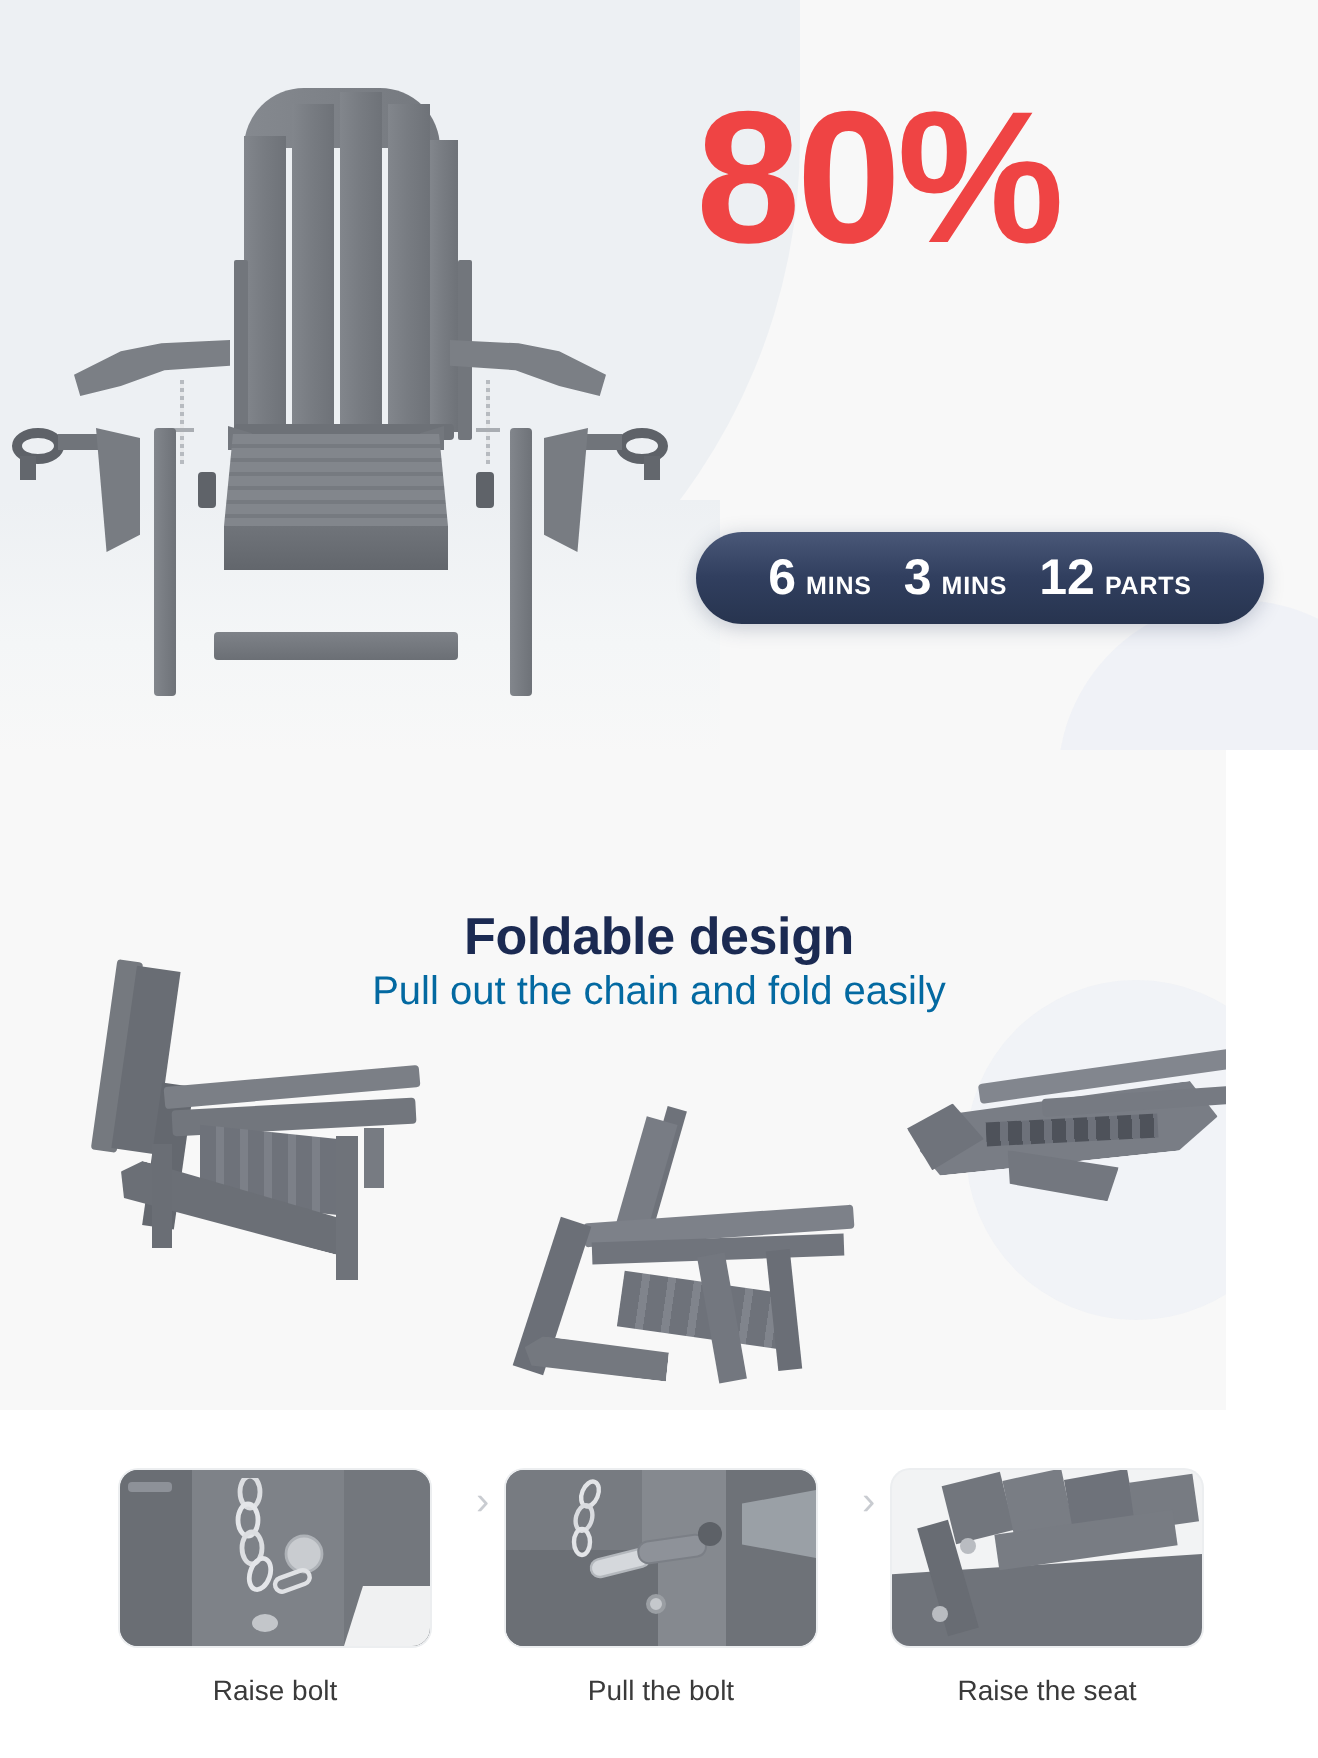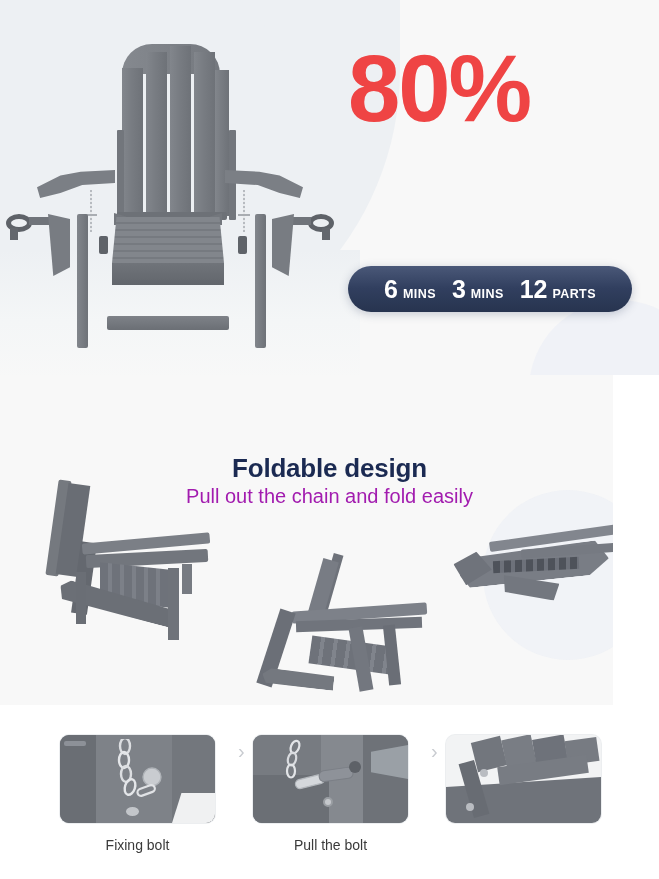--- a/index.html
+++ b/index.html
@@ -174,21 +174,21 @@
   .mid-circle{
     position:absolute; right:-40px; top:115px; width:170px; height:170px;
     border-radius:50%; background:#e9edf5; opacity:.5;
   }
   .mid-title{
     position:absolute; left:0; top:78px; width:659px; text-align:center;
     font-size:26px; font-weight:700; color:#1b2a52; letter-spacing:-.2px;
   }
   .mid-sub{
     position:absolute; left:0; top:110px; width:659px; text-align:center;
-    font-size:20px; font-weight:400; color:#a21caf;
+    font-size:20px; font-weight:400; color:#0369a1;
   }
 
   
   .fold{ position:absolute; }
   .f-piece{ position:absolute; background:#6f737a; }
 
   
   .steps{
     position:absolute; left:0; top:705px; width:659px; height:174px;
     background:#ffffff;
@@ -343,21 +343,21 @@
         <ellipse cx="21" cy="7" rx="5" ry="8" fill="none" stroke="#dcdee1" stroke-width="2.4"></ellipse>
         <ellipse cx="20" cy="21" rx="5" ry="8" fill="none" stroke="#e4e6e9" stroke-width="2.4"></ellipse>
         <ellipse cx="22" cy="35" rx="5" ry="8" fill="none" stroke="#dcdee1" stroke-width="2.4"></ellipse>
         <ellipse cx="26" cy="48" rx="5" ry="8" fill="none" stroke="#e4e6e9" stroke-width="2.4" transform="rotate(18 26 48)"></ellipse>
         <circle cx="48" cy="38" r="9" fill="#c9ccd0" stroke="#aeb2b7" stroke-width="1.4"></circle>
         <rect x="33" y="48" width="18" height="7" rx="3.5" fill="none" stroke="#e0e2e5" stroke-width="2.2" transform="rotate(-20 42 51)"></rect>
       </svg>
       <div class="pnl" style="left:66px;top:72px;width:13px;height:9px;background:#c3c6ca;border-radius:50%;"></div>
       <div class="pnl" style="left:112px;top:58px;width:43px;height:30px;background:#f0f1f2;clip-path:polygon(22% 0,100% 0,100% 100%,0 100%);"></div>
     </div>
-    <div class="cap">Fixing bolt</div>
+    <div class="cap">Raise bolt</div>
   </div>
 
   <div class="chev" style="left:238px;">›</div>
 
   <div class="step" style="left:253px;top:30px;">
     <div class="thumb">
       <div class="pnl" style="left:0;top:0;width:68px;height:88px;background:#777b81;"></div>
       <div class="pnl" style="left:68px;top:0;width:42px;height:88px;background:#85898f;"></div>
       <div class="pnl" style="left:110px;top:0;width:45px;height:88px;background:#6e7278;"></div>
       <div class="pnl" style="left:0;top:40px;width:76px;height:48px;background:#6b6f75;"></div>
@@ -382,14 +382,15 @@
       <div class="pnl" style="left:0;top:42px;width:155px;height:46px;background:#6f737a;clip-path:polygon(0 22%,100% 0,100% 100%,0 100%);"></div>
       <div class="pnl" style="left:28px;top:4px;width:30px;height:30px;background:#72767d;transform:rotate(-14deg);"></div>
       <div class="pnl" style="left:58px;top:2px;width:30px;height:30px;background:#797d84;transform:rotate(-12deg);"></div>
       <div class="pnl" style="left:88px;top:2px;width:32px;height:26px;background:#6e727a;transform:rotate(-10deg);"></div>
       <div class="pnl" style="left:120px;top:4px;width:32px;height:24px;background:#777b82;transform:rotate(-8deg);"></div>
       <div class="pnl" style="left:20px;top:26px;width:16px;height:56px;background:#686c73;transform:rotate(-16deg);"></div>
       <div class="pnl" style="left:52px;top:26px;width:90px;height:18px;background:#787c83;transform:rotate(-8deg);"></div>
       <div class="pnl" style="left:34px;top:34px;width:8px;height:8px;background:#b9bcc1;border-radius:50%;"></div>
       <div class="pnl" style="left:20px;top:68px;width:8px;height:8px;background:#b9bcc1;border-radius:50%;"></div>
     </div>
+    <div class="cap">Raise the seat</div>
   </div>
 </div>
 
 </body></html>

